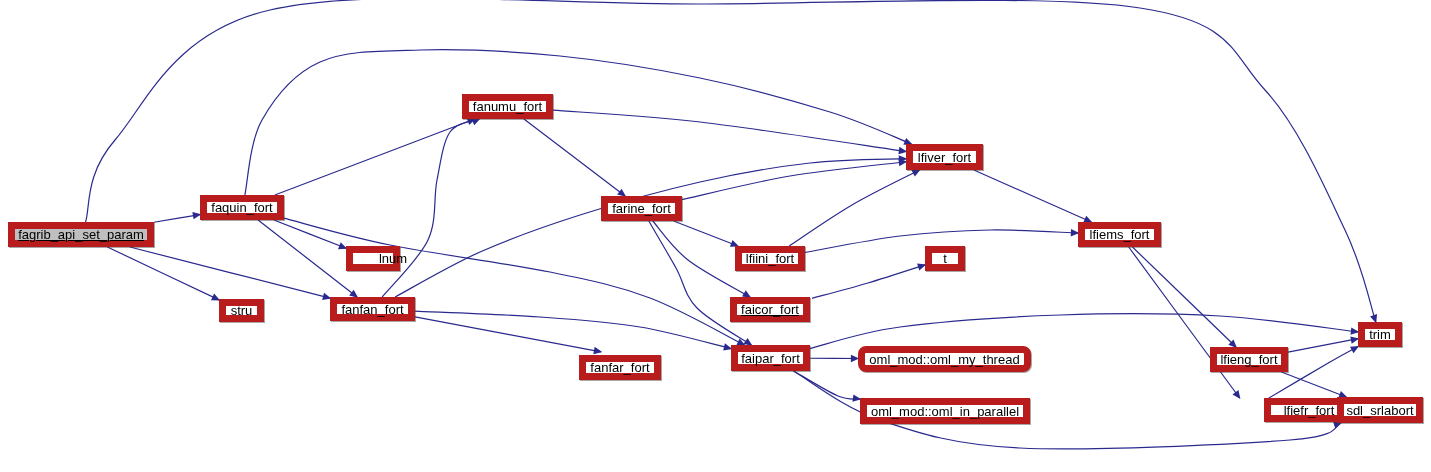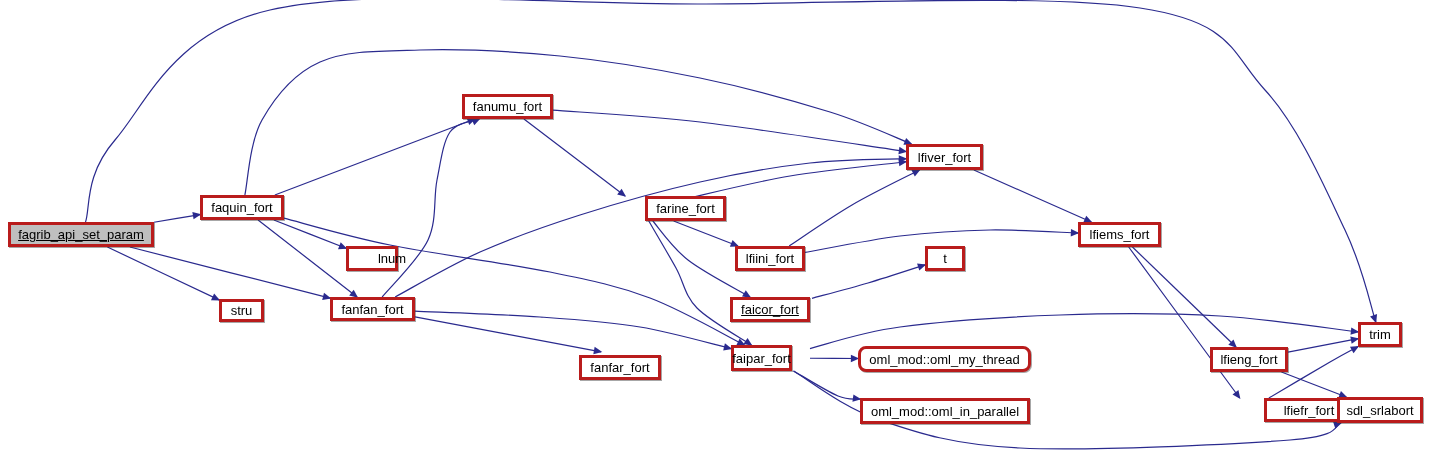--- a/index.html
+++ b/index.html
@@ -9,21 +9,21 @@
     background:#ffffff;
     font-family:"Liberation Sans","DejaVu Sans",sans-serif;
     overflow:hidden;
   }
   .edges-layer{position:absolute;left:0;top:0;width:1431px;height:472px;}
   .node{
     position:absolute;
     box-sizing:border-box;
     display:flex;align-items:center;justify-content:center;
     background:#ffffff;
-    border:3px solid #b91c1c;
+    border:7px solid #b91c1c;
     color:#000000;
     font-size:13px;
     line-height:1;
     white-space:nowrap;
     text-decoration:none;
     box-shadow:1px 1px 0 rgba(60,60,60,.45);
     cursor:pointer;
   }
   .node.root{
     background:#bfbfbf;
@@ -76,23 +76,23 @@
       <path d="M1268.875,398C1279.0625,392 1315.1458333333333,370.56666666666666 1330,362C1344.8541666666667,353.43333333333334 1353.3333333333333,349.1666666666667 1358,346.6" class="edge" stroke="#2a2a8e" marker-end="url(#arrow)"></path>
       <path d="M1285,410C1293.6666666666667,410 1328.3333333333333,410 1337,410" class="edge" stroke="#2a2a8e" marker-end="url(#arrow)"></path>
     </svg>
 
 <a class="node root" style="left: 8px; top: 222px; width: 146px; height: 25px;">fagrib_api_set_param</a>
     <a class="node" style="left: 200px; top: 195px; width: 84px; height: 25px;">faquin_fort</a>
     <a class="node" style="left: 219px; top: 299px; width: 45px; height: 23px;">stru</a>
     <a class="node" style="left: 346px; top: 246px; width: 52px; height: 25px; padding-left: 40px;">lnum</a>
     <a class="node" style="left: 330px; top: 297px; width: 85px; height: 24px;">fanfan_fort</a>
     <a class="node" style="left: 462px; top: 94px; width: 91px; height: 25px;">fanumu_fort</a>
-    <a class="node" style="left: 601px; top: 196px; width: 81px; height: 25px; margin-left: 44px;">farine_fort</a>
+    <a class="node" style="left: 601px; top: 196px; width: 81px; height: 25px;">farine_fort</a>
     <a class="node" style="left: 579px; top: 347px; width: 82px; height: 25px; margin-top: 8px;">fanfar_fort</a>
-    <a class="node" style="left: 731px; top: 345px; width: 61px; height: 26px;">faipar_fort</a>
+    <a class="node" style="left: 731px; top: 345px; width: 79px; height: 26px;">faipar_fort</a>
     <a class="node" style="left: 735px; top: 246px; width: 70px; height: 25px;">lfiini_fort</a>
     <a class="node" style="left: 730px; top: 297px; width: 80px; height: 25px; text-decoration: underline;">faicor_fort</a>
     <a class="node" style="left: 925px; top: 246px; width: 40px; height: 25px;">t</a>
     <a class="node" style="left: 906px; top: 144px; width: 77px; height: 26px;">lfiver_fort</a>
     <a class="node" style="left: 858px; top: 346px; width: 173px; height: 26px; border-radius: 8px;">oml_mod::oml_my_thread</a>
     <a class="node" style="left: 860px; top: 398px; width: 170px; height: 26px;">oml_mod::oml_in_parallel</a>
     <a class="node" style="left: 1078px; top: 222px; width: 83px; height: 25px;">lfiems_fort</a>
     <a class="node" style="left: 1210px; top: 347px; width: 78px; height: 25px;">lfieng_fort</a>
     <a class="node" style="left: 1264px; top: 398px; width: 90px; height: 24px;">lfiefr_fort</a>
     <a class="node" style="left: 1358px; top: 322px; width: 44px; height: 25px;">trim</a>

